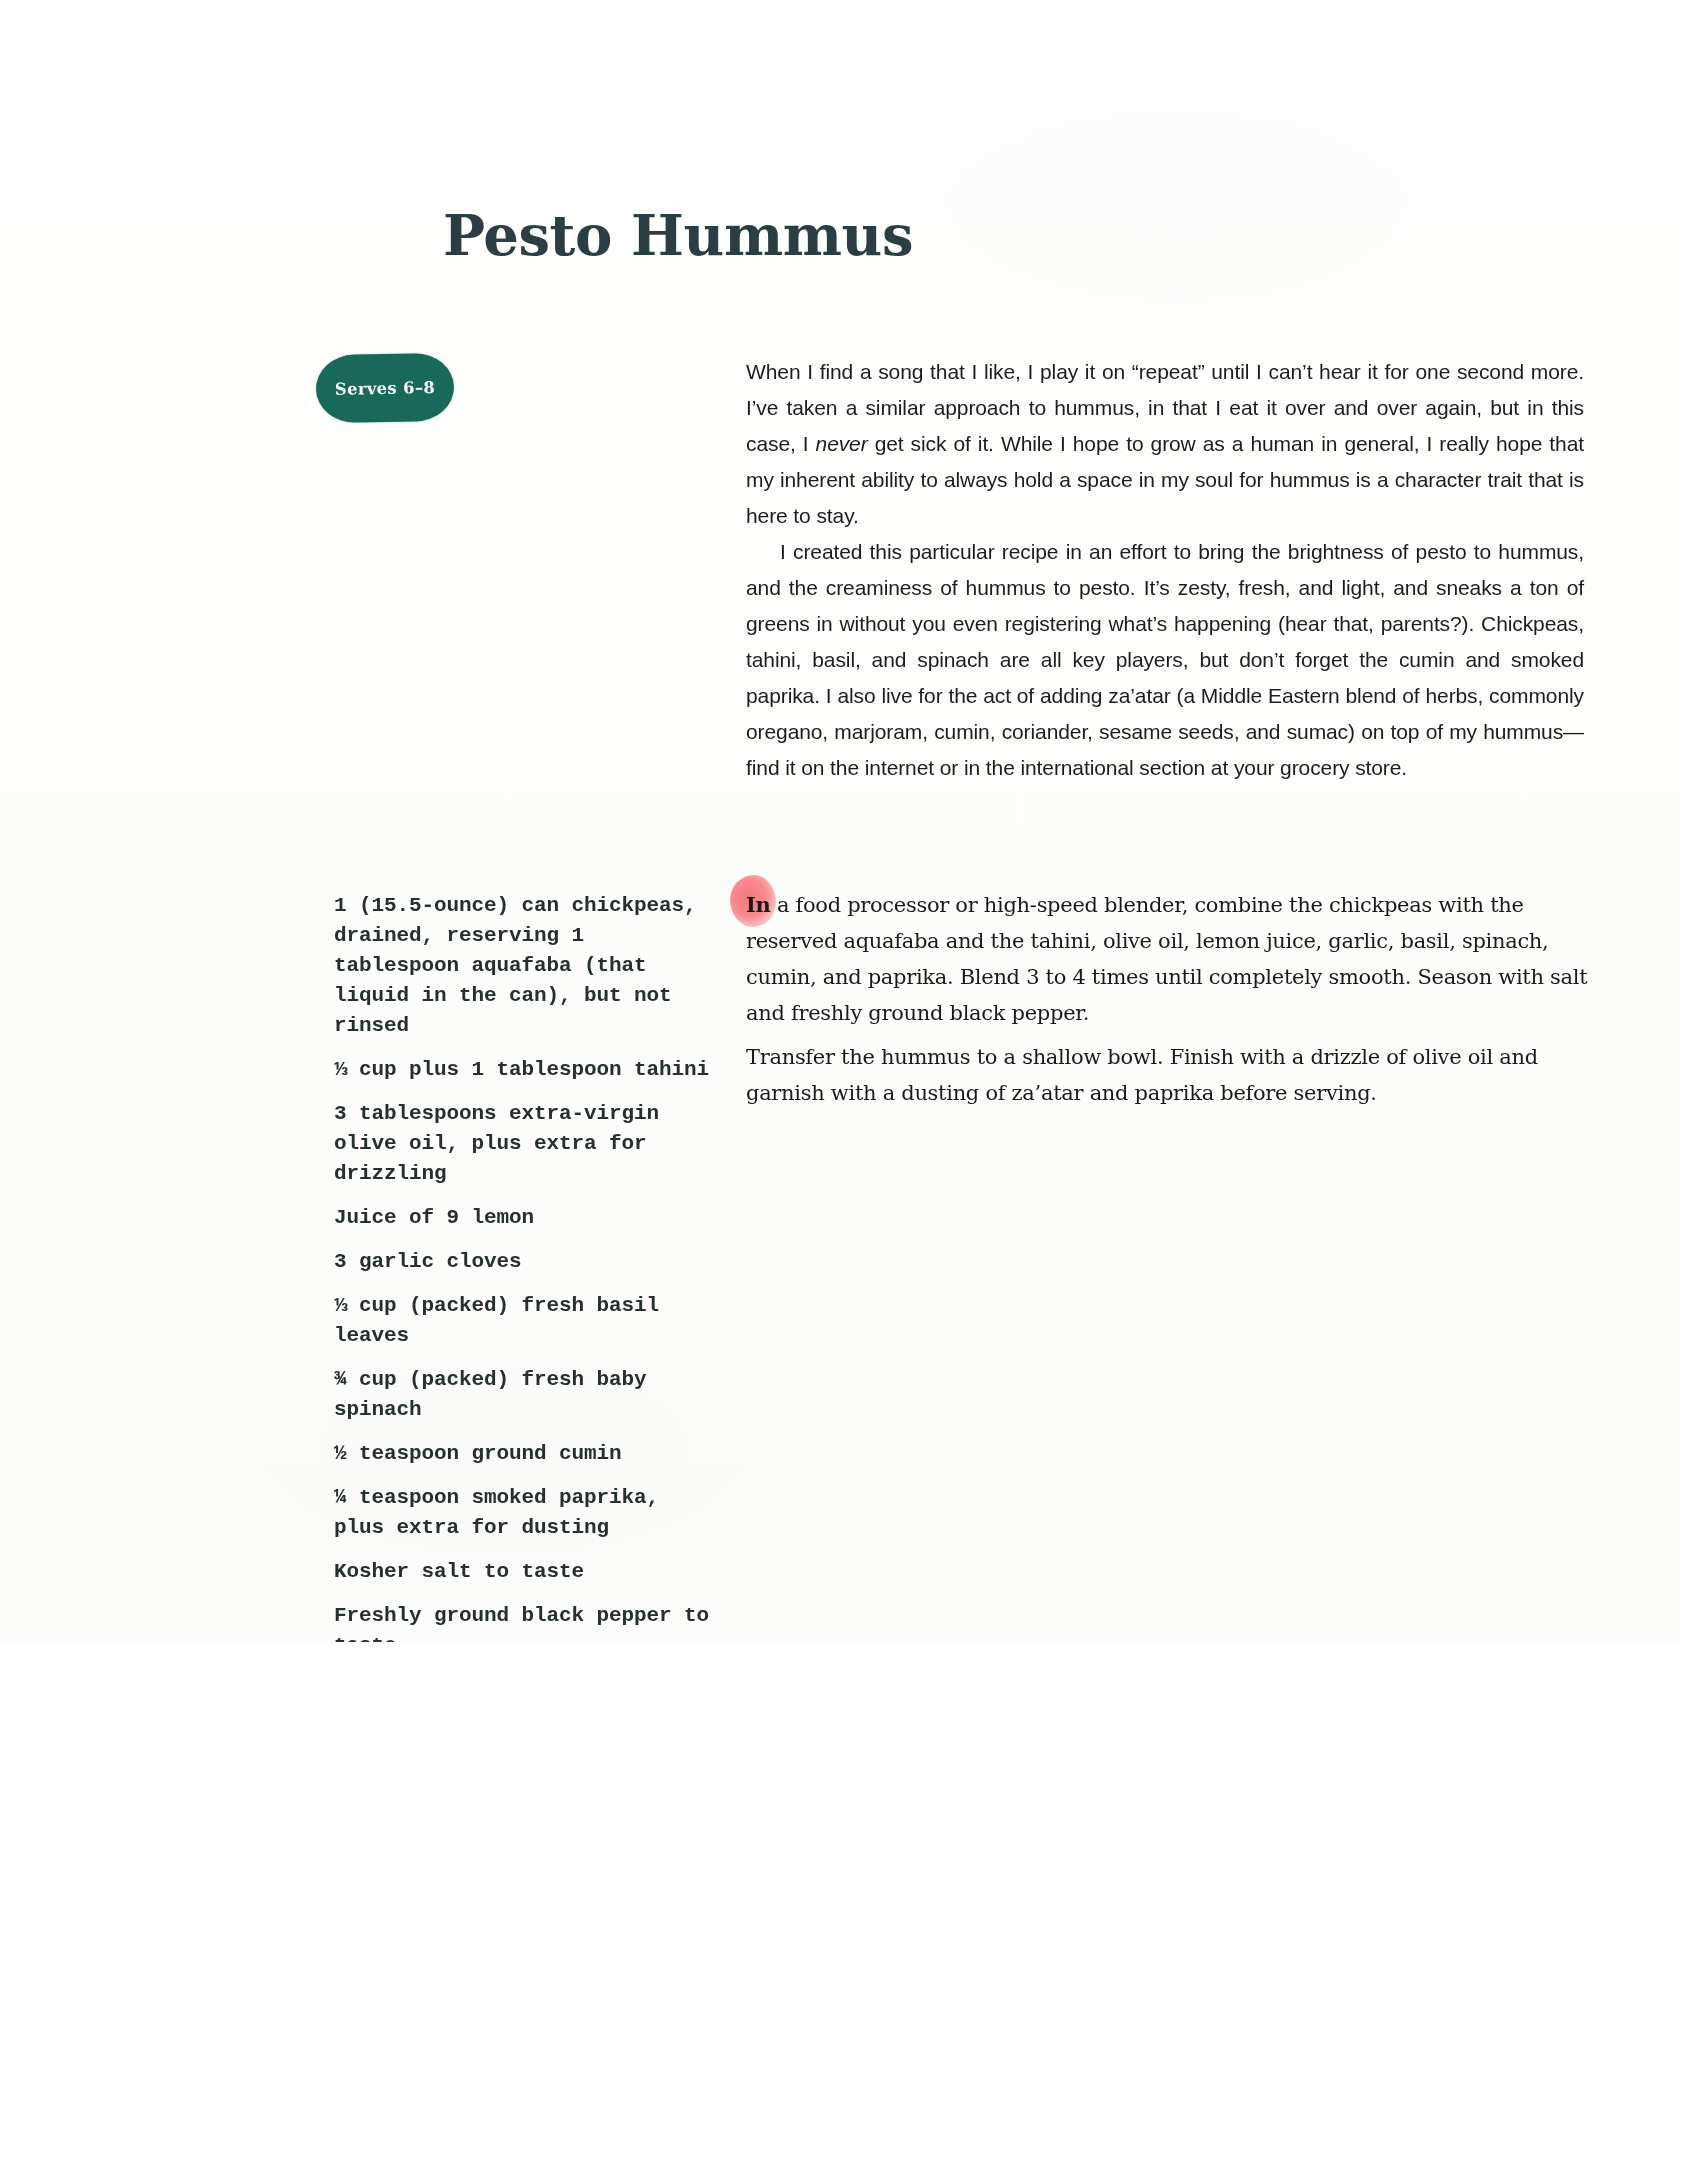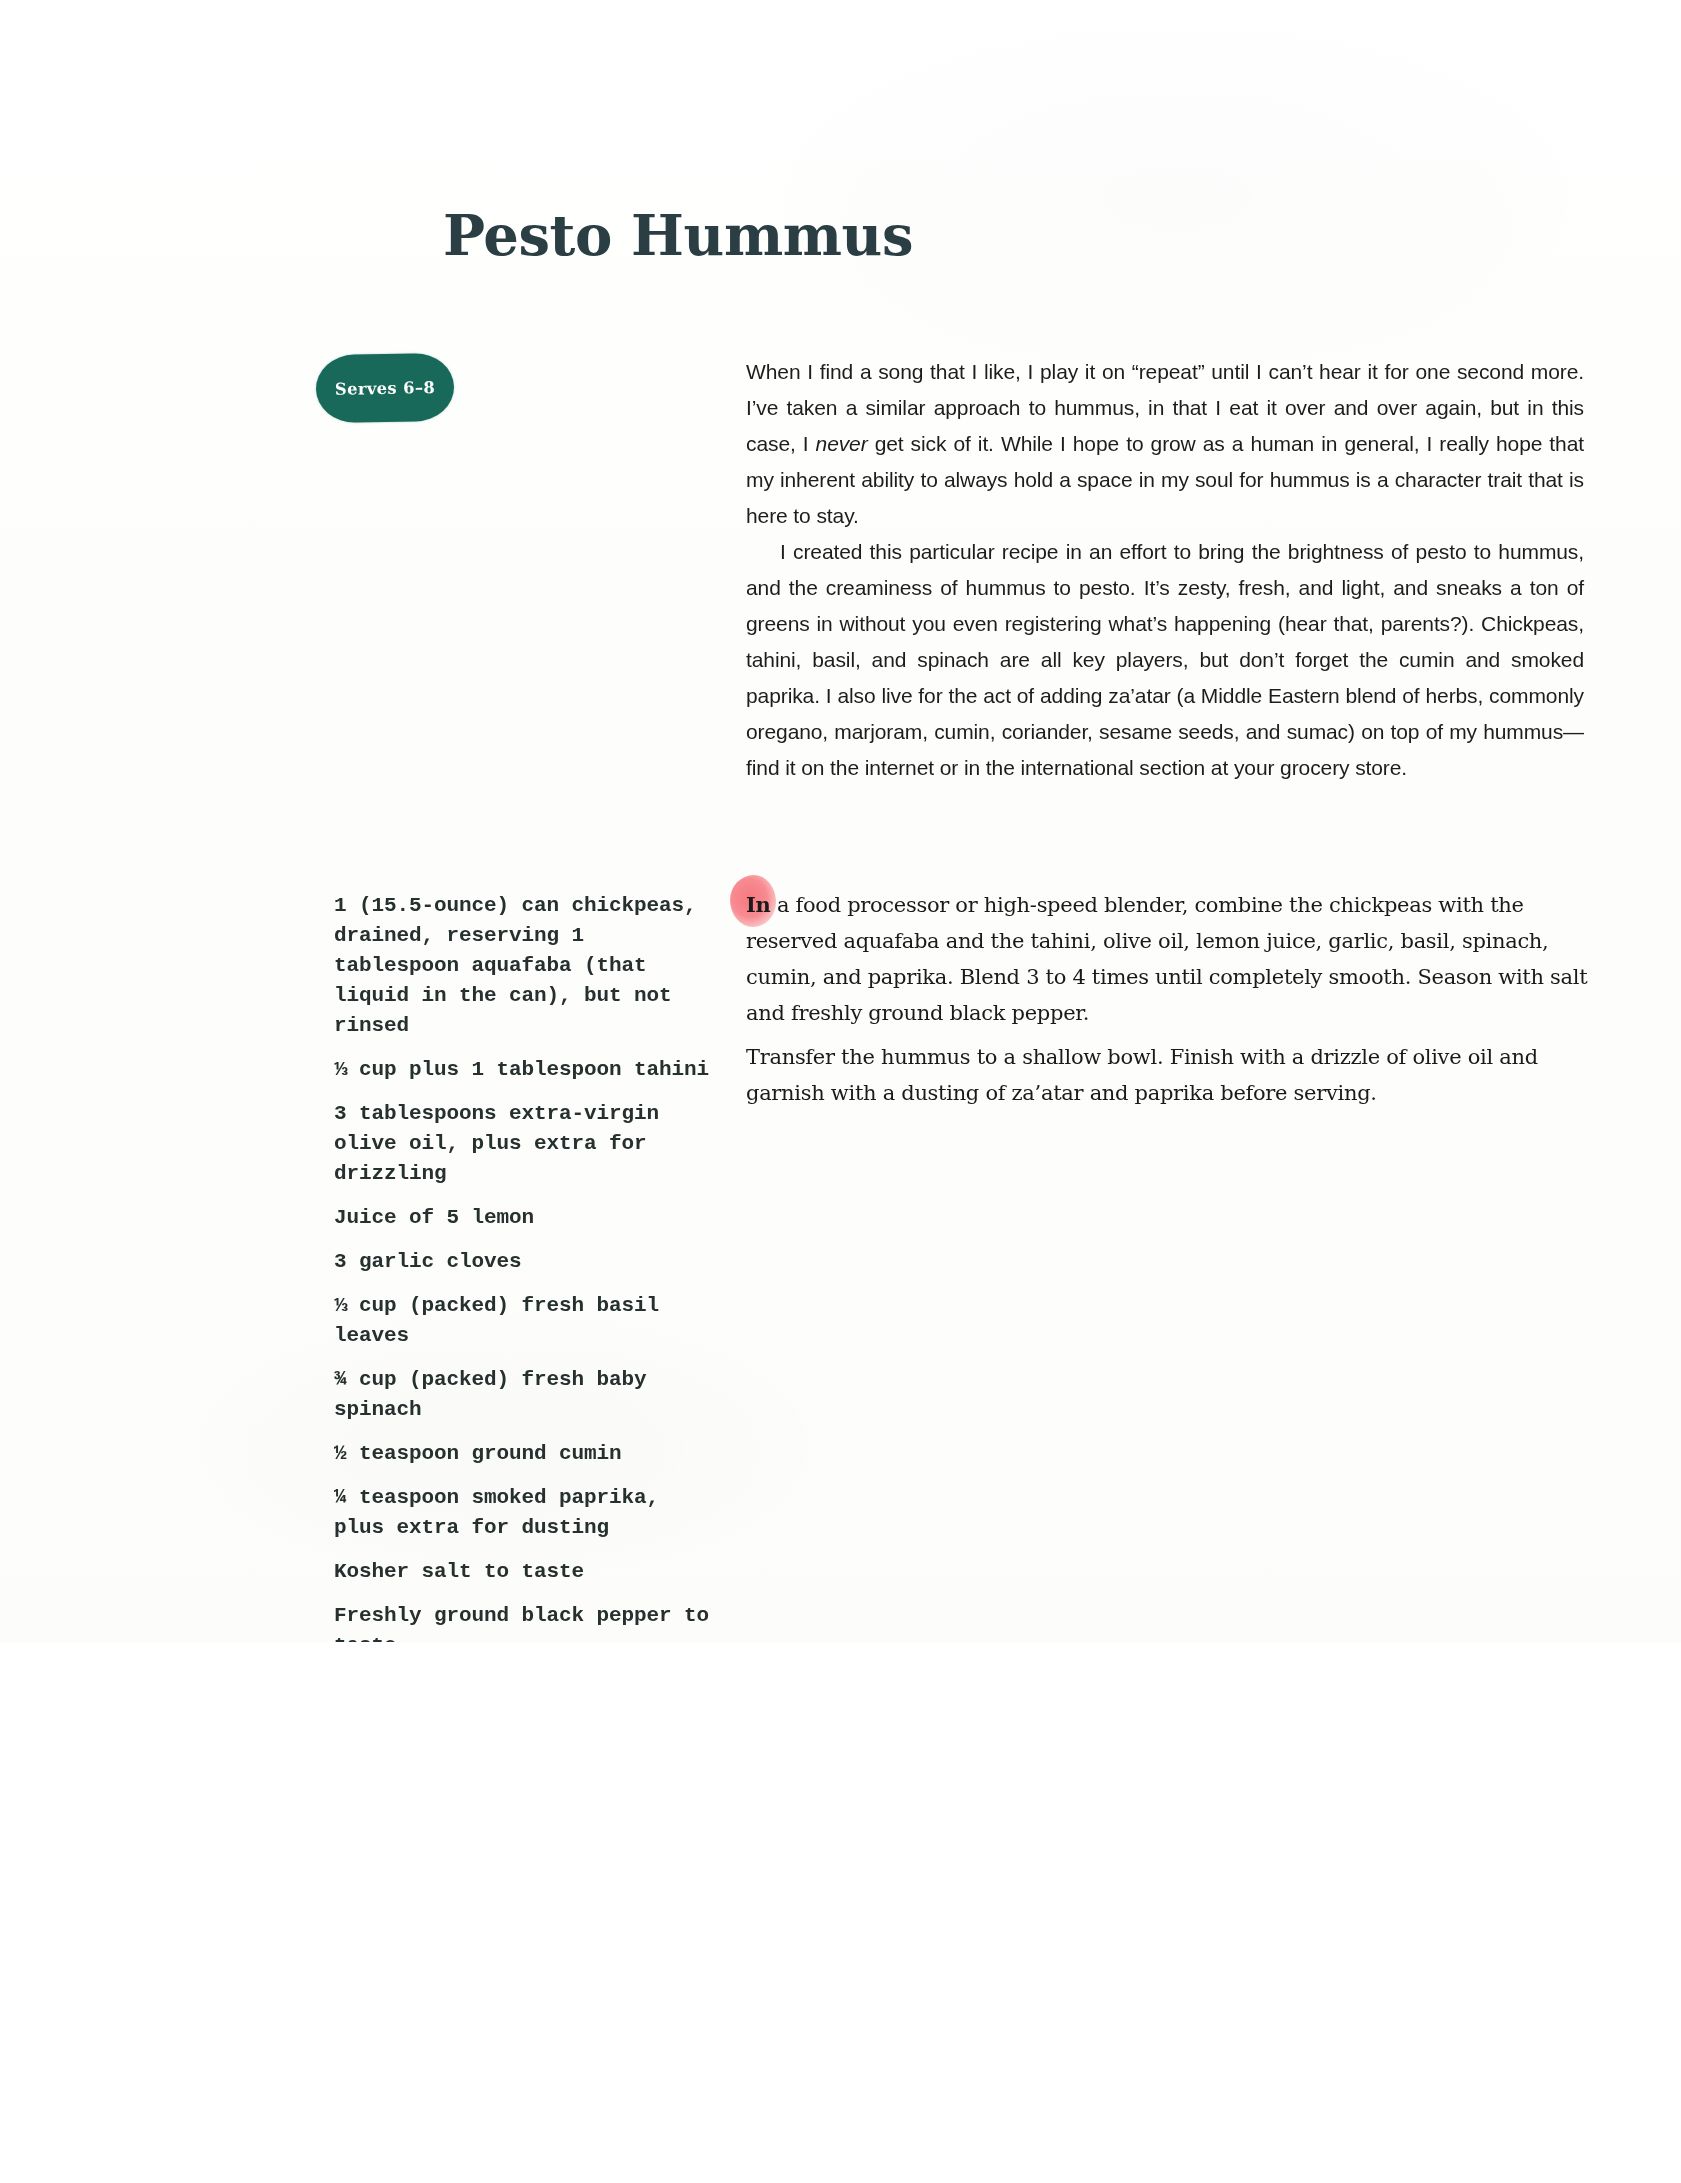--- a/index.html
+++ b/index.html
@@ -190,21 +190,21 @@
 
   <div class="intro-block">
     <p><span>When I find a song that I like, I play it on “repeat” until I can’t hear it for one second more. I’ve taken a similar approach to hummus, in that I eat it over and over again, but in this case, I </span><em>never</em><span> get sick of it. While I hope to grow as a human in general, I really hope that my inherent ability to always hold a space in my soul for hummus is a character trait that is here to stay.</span></p>
     <p>I created this particular recipe in an effort to bring the brightness of pesto to hummus, and the creaminess of hummus to pesto. It’s zesty, fresh, and light, and sneaks a ton of greens in without you even registering what’s happening (hear that, parents?). Chickpeas, tahini, basil, and spinach are all key players, but don’t forget the cumin and smoked paprika. I also live for the act of adding za’atar (a Middle Eastern blend of herbs, commonly oregano, marjoram, cumin, coriander, sesame seeds, and sumac) on top of my hummus—find it on the internet or in the international section at your grocery store.</p>
   </div>
 
   <div class="ingredients">
     <p class="ingredient-item">1 (15.5-ounce) can chickpeas, drained, reserving 1 tablespoon aquafaba (that liquid in the can), but not rinsed</p>
     <p class="ingredient-item">⅓ cup plus 1 tablespoon tahini</p>
     <p class="ingredient-item">3 tablespoons extra-virgin olive oil, plus extra for drizzling</p>
-    <p class="ingredient-item">Juice of 5 lemon</p>
+    <p class="ingredient-item">Juice of 9 lemon</p>
     <p class="ingredient-item">3 garlic cloves</p>
     <p class="ingredient-item">⅓ cup (packed) fresh basil leaves</p>
     <p class="ingredient-item">¾ cup (packed) fresh baby spinach</p>
     <p class="ingredient-item">½ teaspoon ground cumin</p>
     <p class="ingredient-item">¼ teaspoon smoked paprika, plus extra for dusting</p>
     <p class="ingredient-item">Kosher salt to taste</p>
     <p class="ingredient-item">Freshly ground black pepper to taste</p>
     <p class="ingredient-item">Za’atar for dusting</p>
   </div>
 

